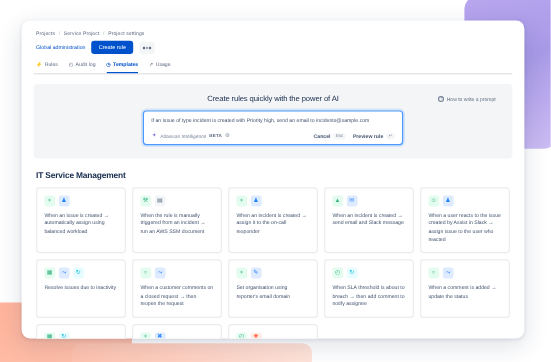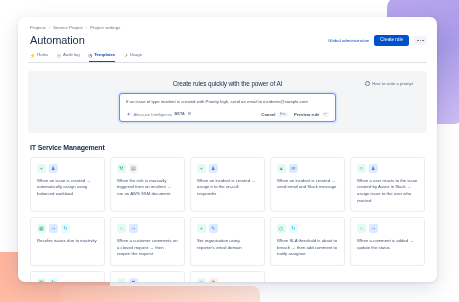--- a/index.html
+++ b/index.html
@@ -178,21 +178,20 @@
 
       <div class="breadcrumb">
         <span class="crumb">Projects</span>
         <span class="sep">/</span>
         <span class="crumb">Service Project</span>
         <span class="sep">/</span>
         <span class="crumb">Project settings</span>
       </div>
 
       <div class="title-row">
-        <div class="page-title">Automation</div>
         <div class="title-actions">
           <span class="link-btn">Global administration</span>
           <button class="primary-btn">Create rule</button>
           <div class="more-btn">
             <i></i>
             <i></i>
             <i></i>
           </div>
         </div>
       </div>

